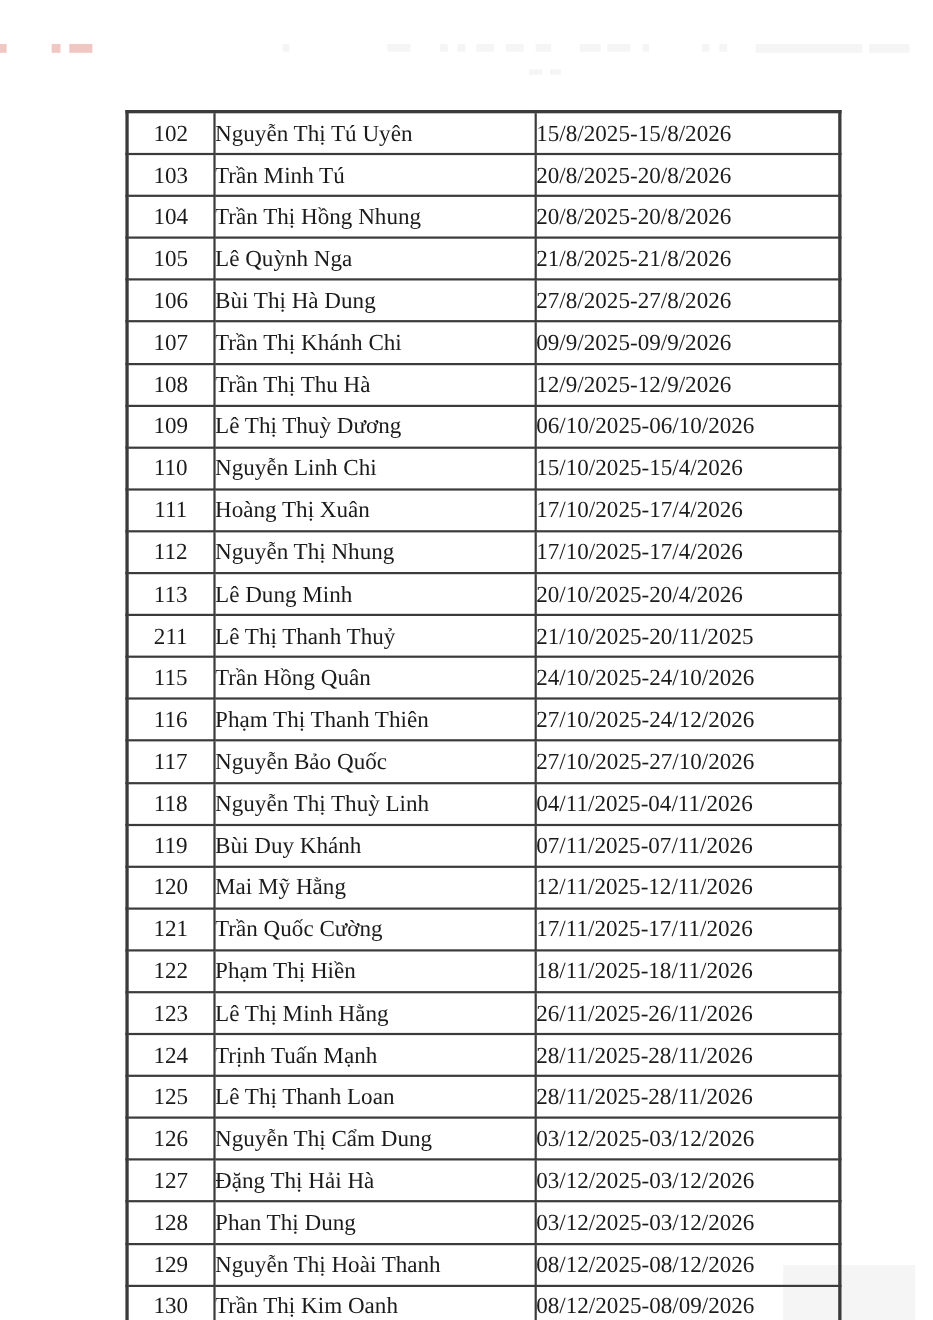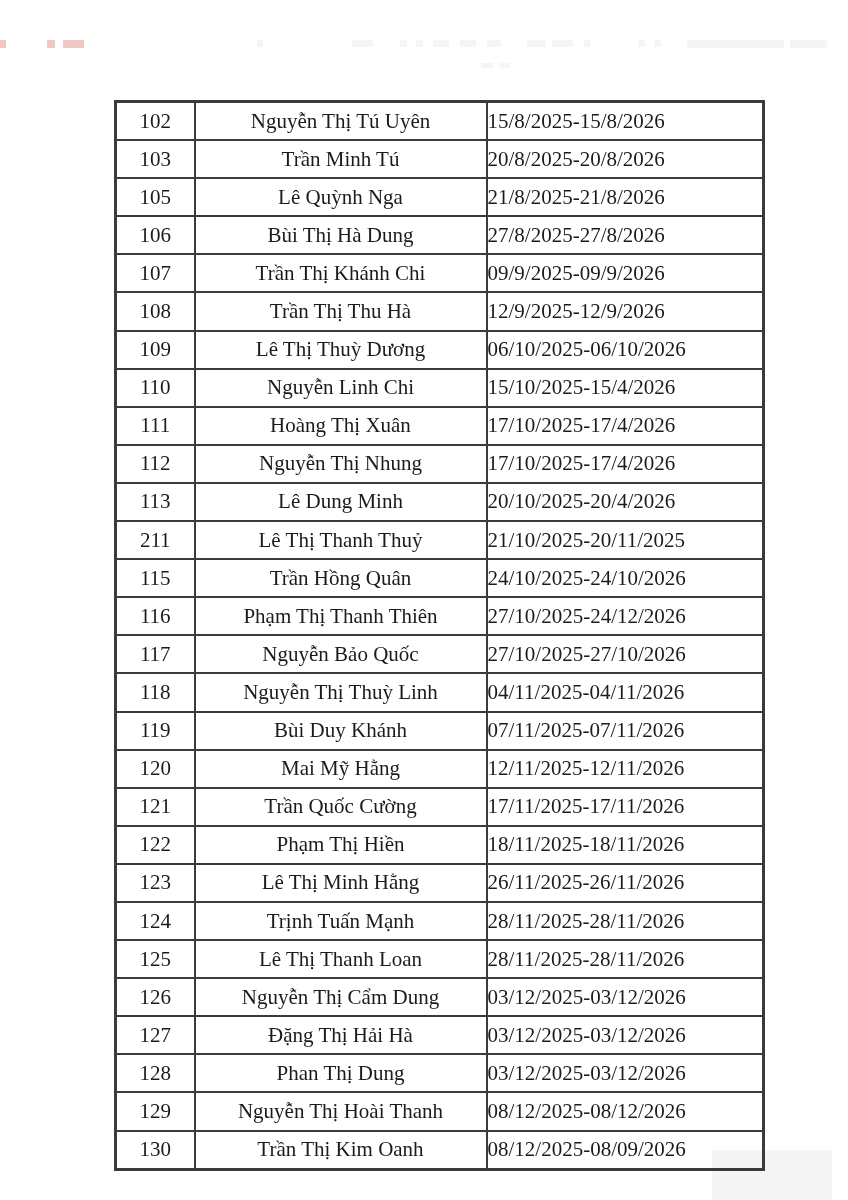--- a/index.html
+++ b/index.html
@@ -30,21 +30,21 @@
     height: 36.1px;
     padding: 0;
     font-size: 21px;
     line-height: 1;
     color: var(--text-color, #1b1b1b);
     vertical-align: middle;
     white-space: nowrap;
     overflow: hidden;
   }
   td.col-no    { width: 79px;  text-align: center; }
-  td.col-name  { width: 292px; text-align: center; padding-left: 36px; }
+  td.col-name  { width: 292px; text-align: left; padding-left: 36px; }
   td.col-period{ width: 277px; text-align: left; }
   .artifact {
     position: absolute;
     pointer-events: none;
   }
 </style>
 </head>
 <body>
 
 <div class="page" style="background: rgb(255, 255, 255); margin-top: 32px;">
@@ -81,20 +81,25 @@
           <td class="col-no">102</td>
           <td class="col-name">Nguyễn Thị Tú Uyên</td>
           <td class="col-period">15/8/2025-15/8/2026</td>
         </tr>
         <tr>
           <td class="col-no">103</td>
           <td class="col-name">Trần Minh Tú</td>
           <td class="col-period">20/8/2025-20/8/2026</td>
         </tr>
         <tr>
+          <td class="col-no">104</td>
+          <td class="col-name">Trần Thị Hồng Nhung</td>
+          <td class="col-period">20/8/2025-20/8/2026</td>
+        </tr>
+        <tr>
           <td class="col-no">105</td>
           <td class="col-name">Lê Quỳnh Nga</td>
           <td class="col-period">21/8/2025-21/8/2026</td>
         </tr>
         <tr>
           <td class="col-no">106</td>
           <td class="col-name">Bùi Thị Hà Dung</td>
           <td class="col-period">27/8/2025-27/8/2026</td>
         </tr>
         <tr>

